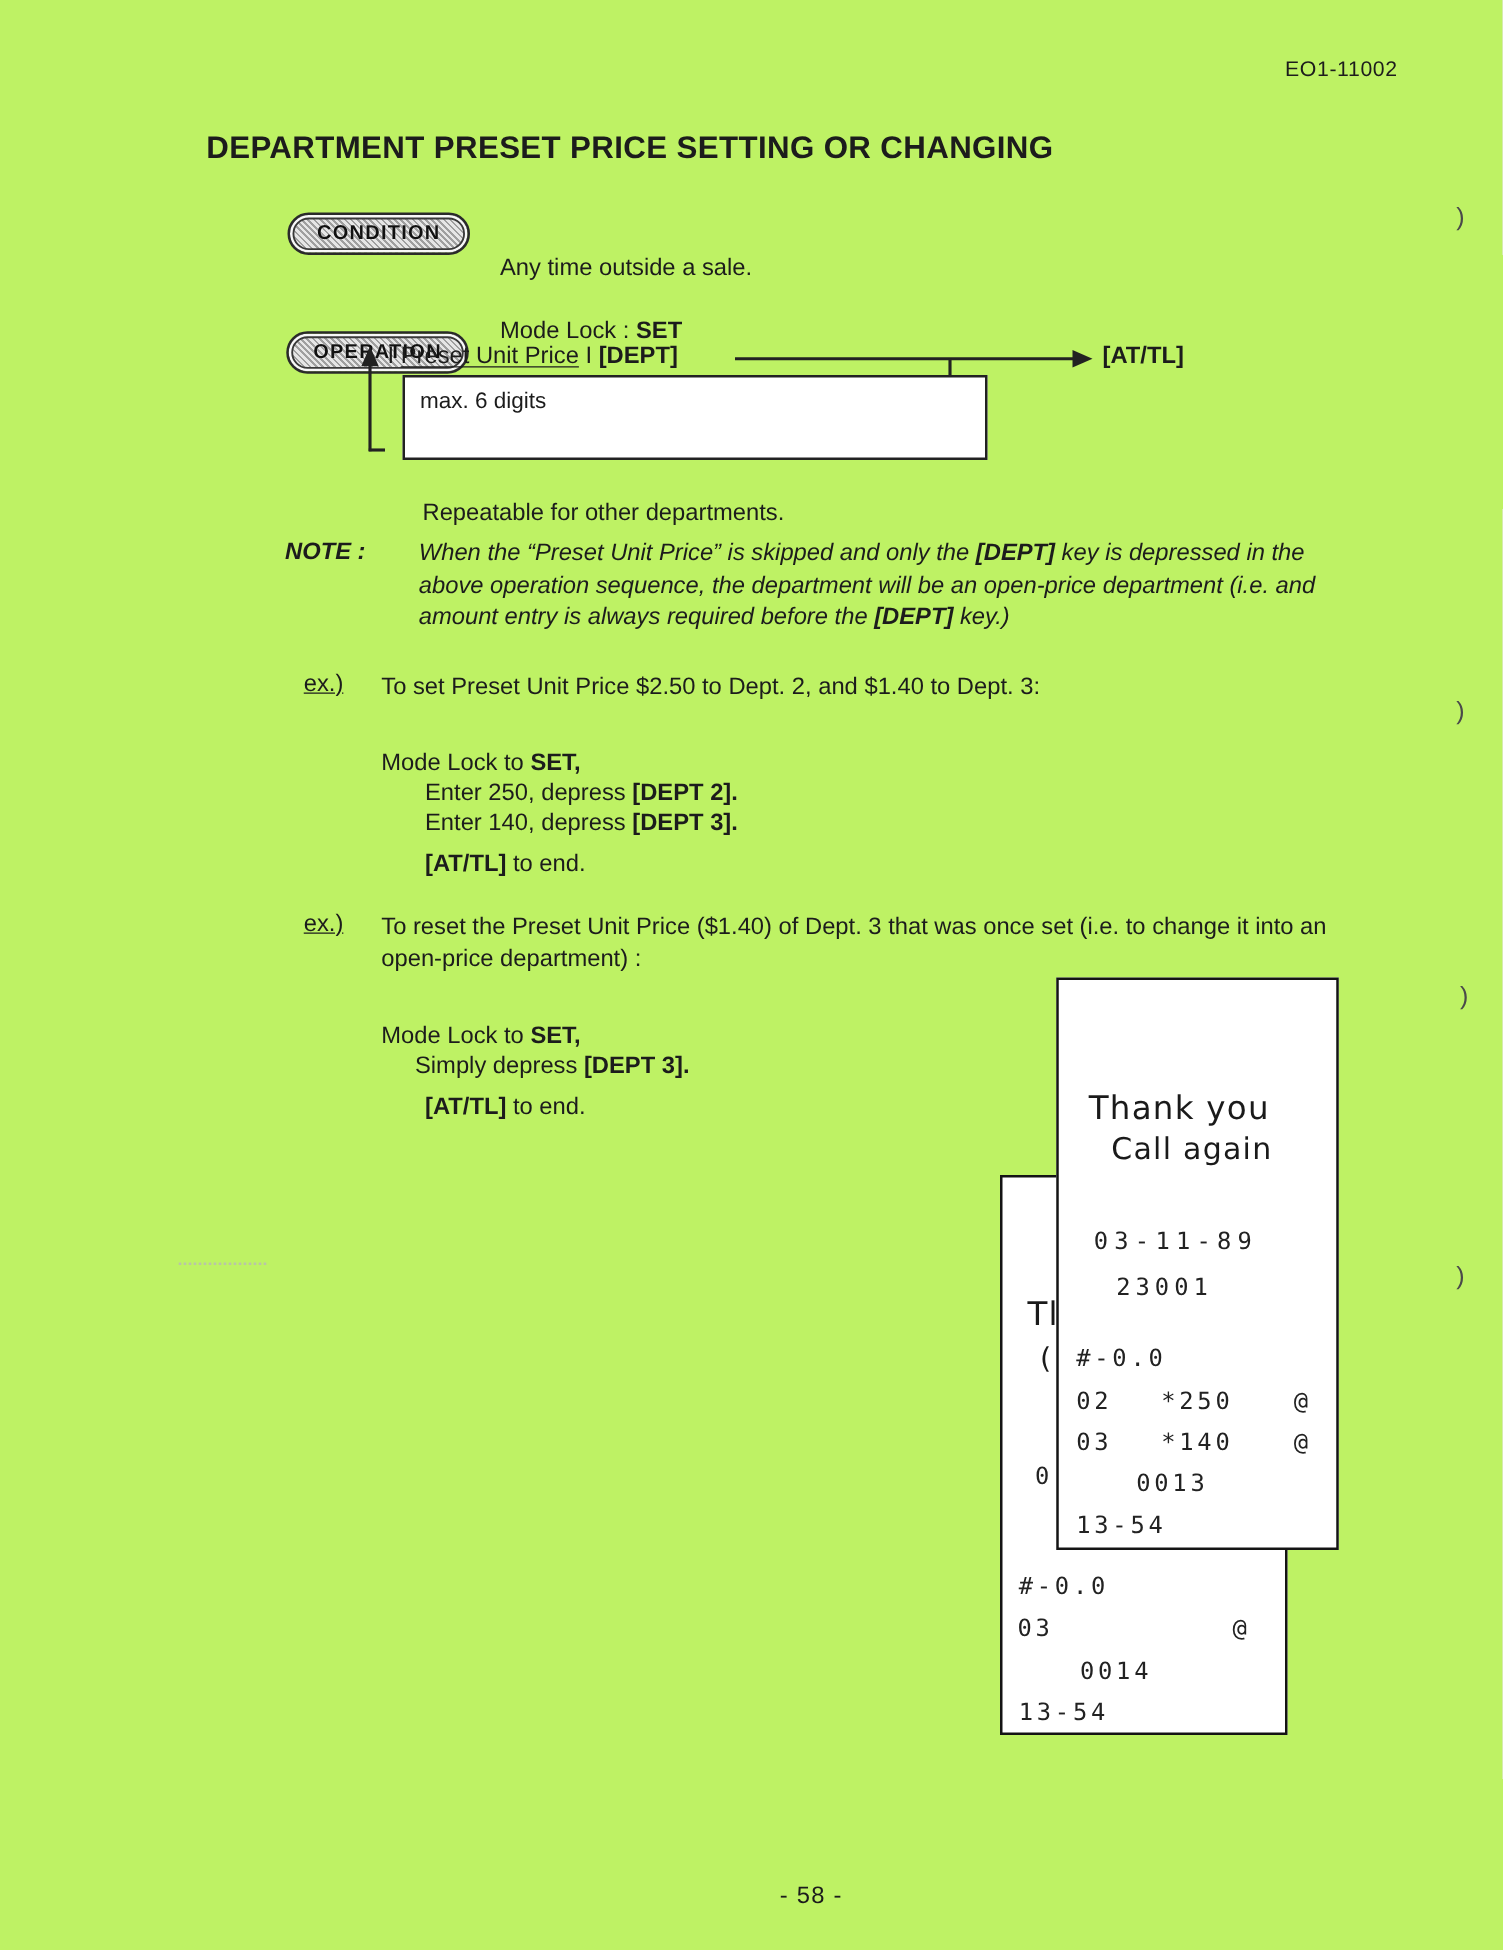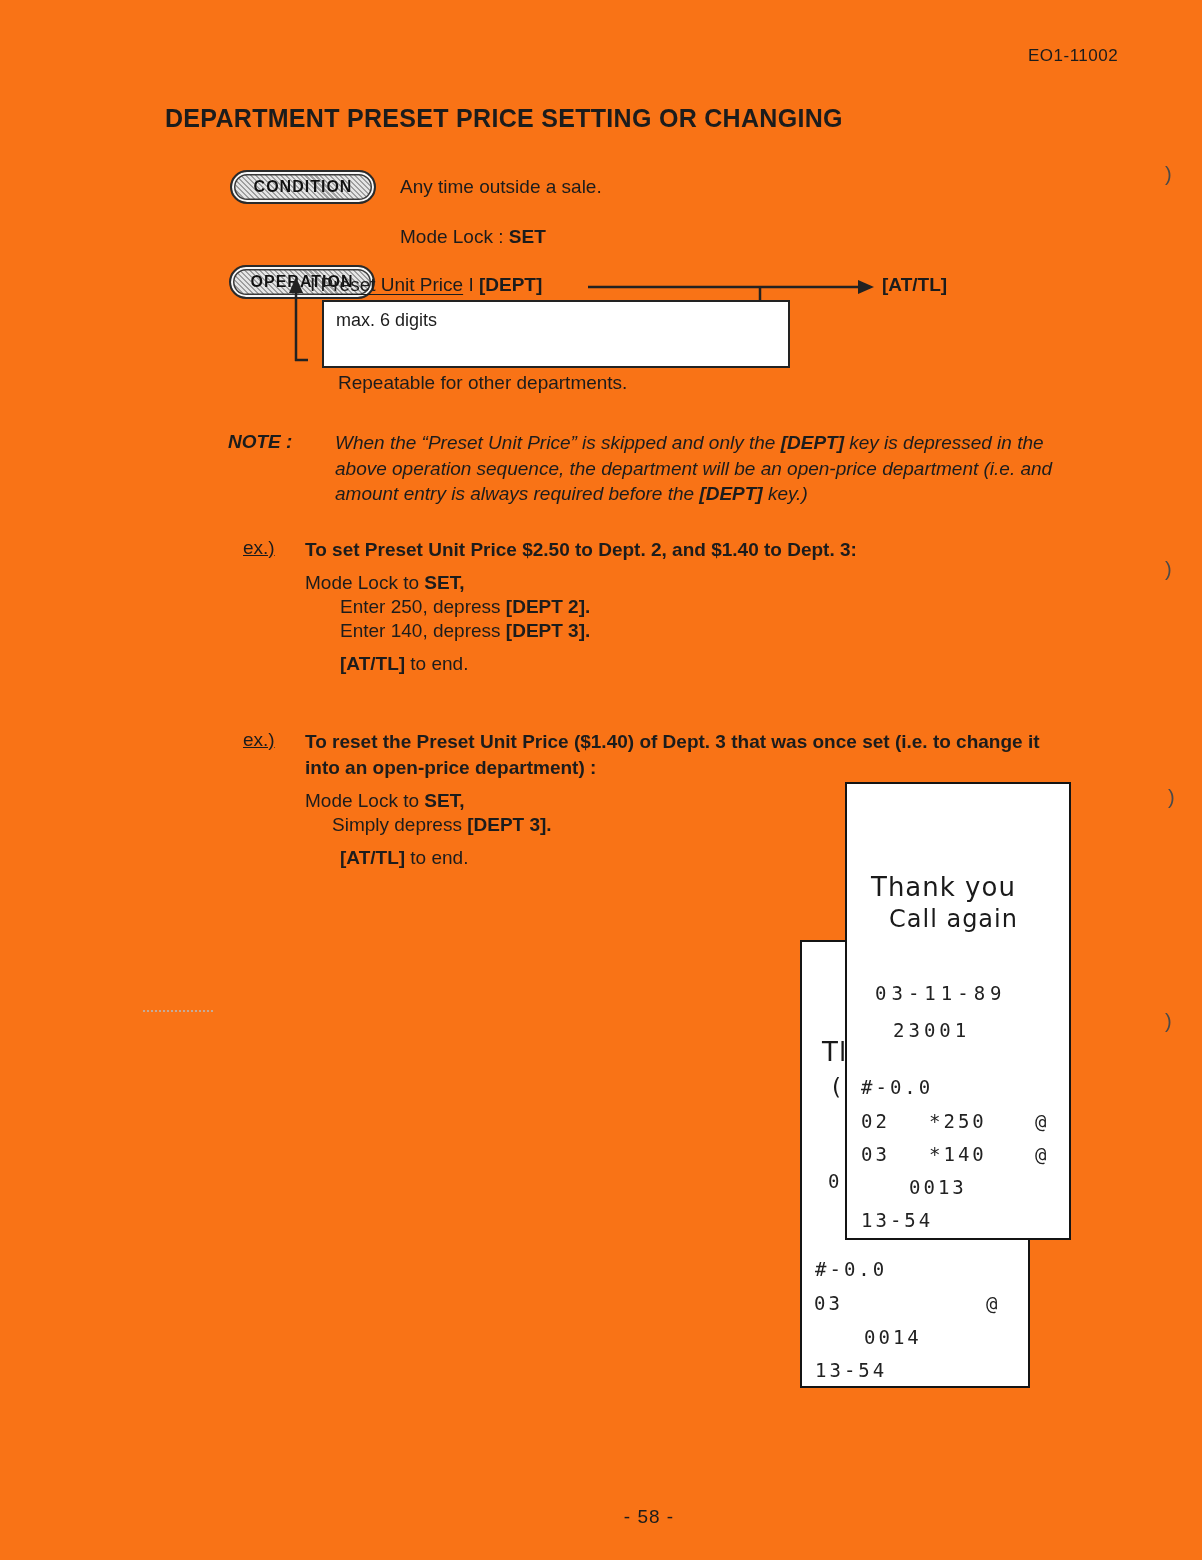--- a/index.html
+++ b/index.html
@@ -1,27 +1,27 @@
 <!DOCTYPE html>
 <html><head>
 <meta charset="utf-8">
 <style>
   html,body{margin:0;padding:0;background:#e8e8e8;}
   .page{
     position:relative;
     width:1202px;height:1560px;
-    background:#f97316;
+    background:#bef264;
     font-family:"Liberation Sans", sans-serif;
     color:#1c1c1c;
     overflow:hidden;
   }
   .abs{position:absolute;}
   .doc-code{font-size:17px;letter-spacing:0.5px;}
   .title{font-size:25px;font-weight:700;letter-spacing:0.3px;}
-  .body-text{font-size:19px;}
+  .body-text{font-size:19px;margin-top:28px;}
   .bold{font-weight:700;}
   .badge{
     display:flex;align-items:center;justify-content:center;
     width:142px;height:30px;
     border:2px solid #2a2a2a;border-radius:17px;
     background:repeating-linear-gradient(45deg,#9f9f9f 0 1.5px,#e6e6e6 1.5px 3.5px);
     box-shadow:inset 0 0 0 2px #f8f8f8, inset 0 0 0 3.5px #3a3a3a;
     font-size:16px;font-weight:700;letter-spacing:1px;color:#111;
     text-shadow:0 0 1px #fff;
   }
@@ -31,21 +31,21 @@
     border:2px solid #222;
     width:452px;height:58px;
     padding:6px 0 0 12px;
     font-size:18px;line-height:24px;
     background:#fff;
   }
   .note-label{font-size:19px;font-weight:700;font-style:italic;}
   .note-text{font-size:19px;font-style:italic;line-height:25.5px;width:755px;}
   .note-text b{font-style:italic;}
   .ex-label{font-size:19px;text-decoration:underline;}
-  .ex-intro{font-size:19px;width:765px;line-height:26px;font-weight:bold;}
+  .ex-intro{font-size:19px;width:765px;line-height:26px;}
   .receipt{
     background:#fff;
     border:2.5px solid #141414;
     box-sizing:border-box;
   }
   .rc-mono{
     font-family:"DejaVu Sans Mono", monospace;
     font-size:19px;letter-spacing:3px;white-space:nowrap;color:#222;
   }
   .rc-greet{

